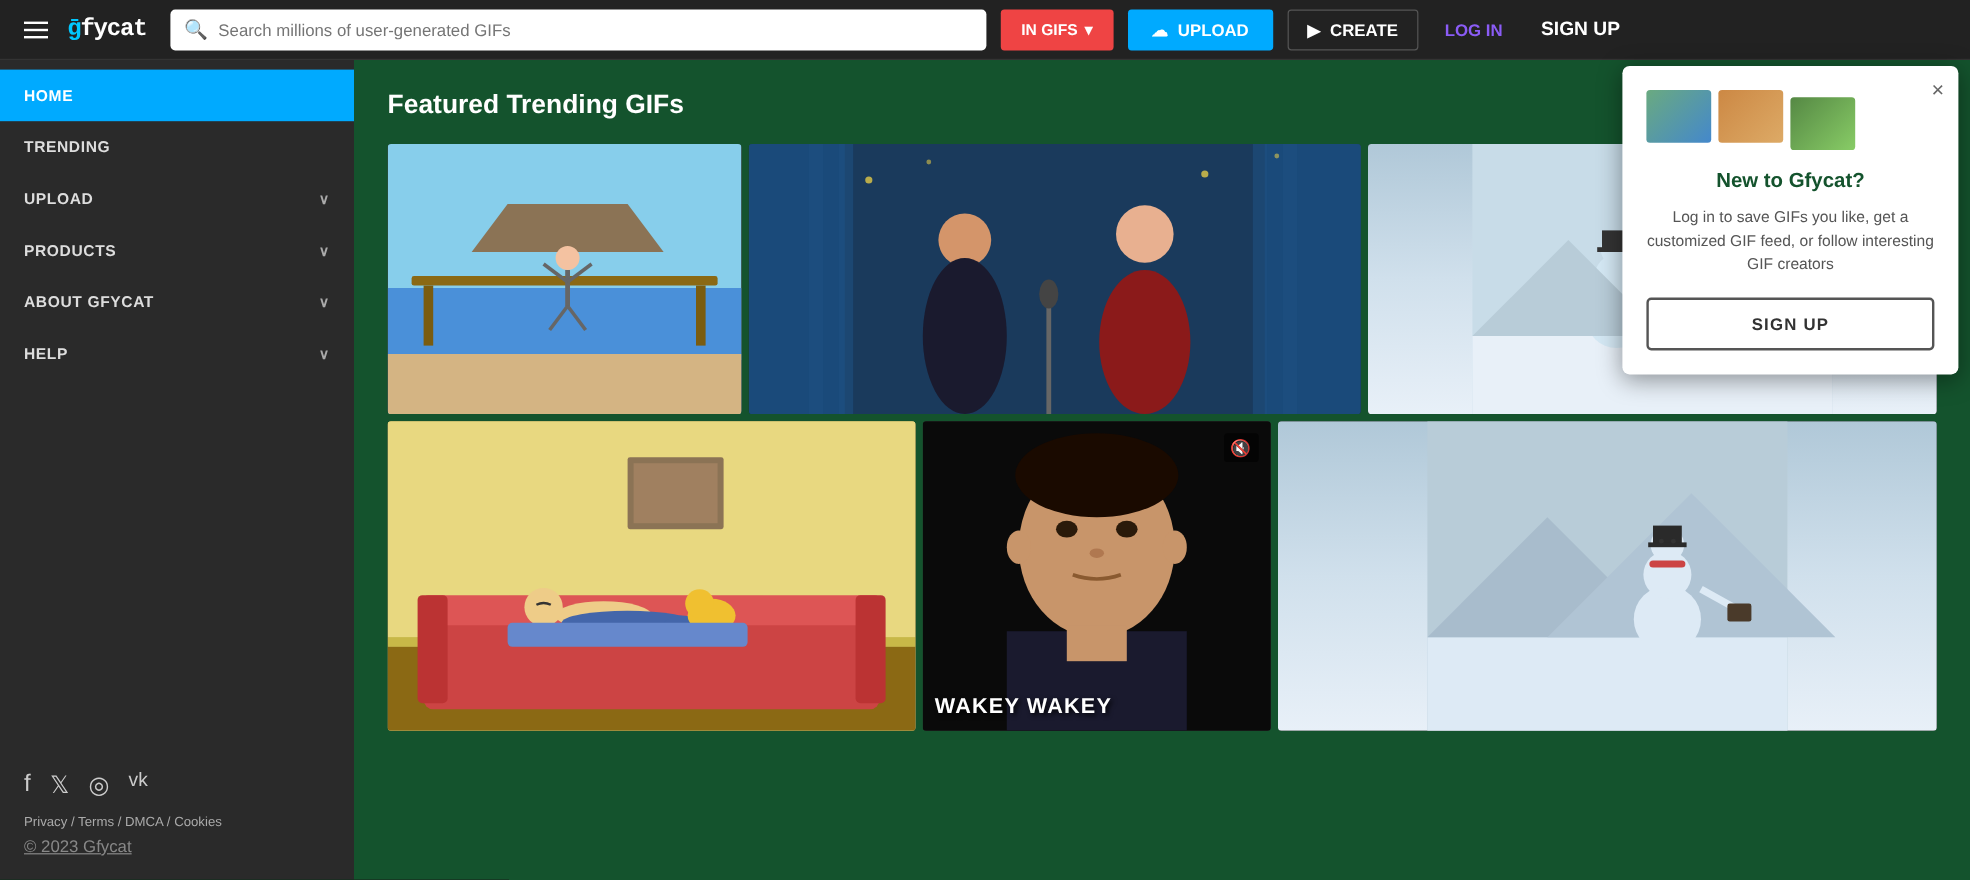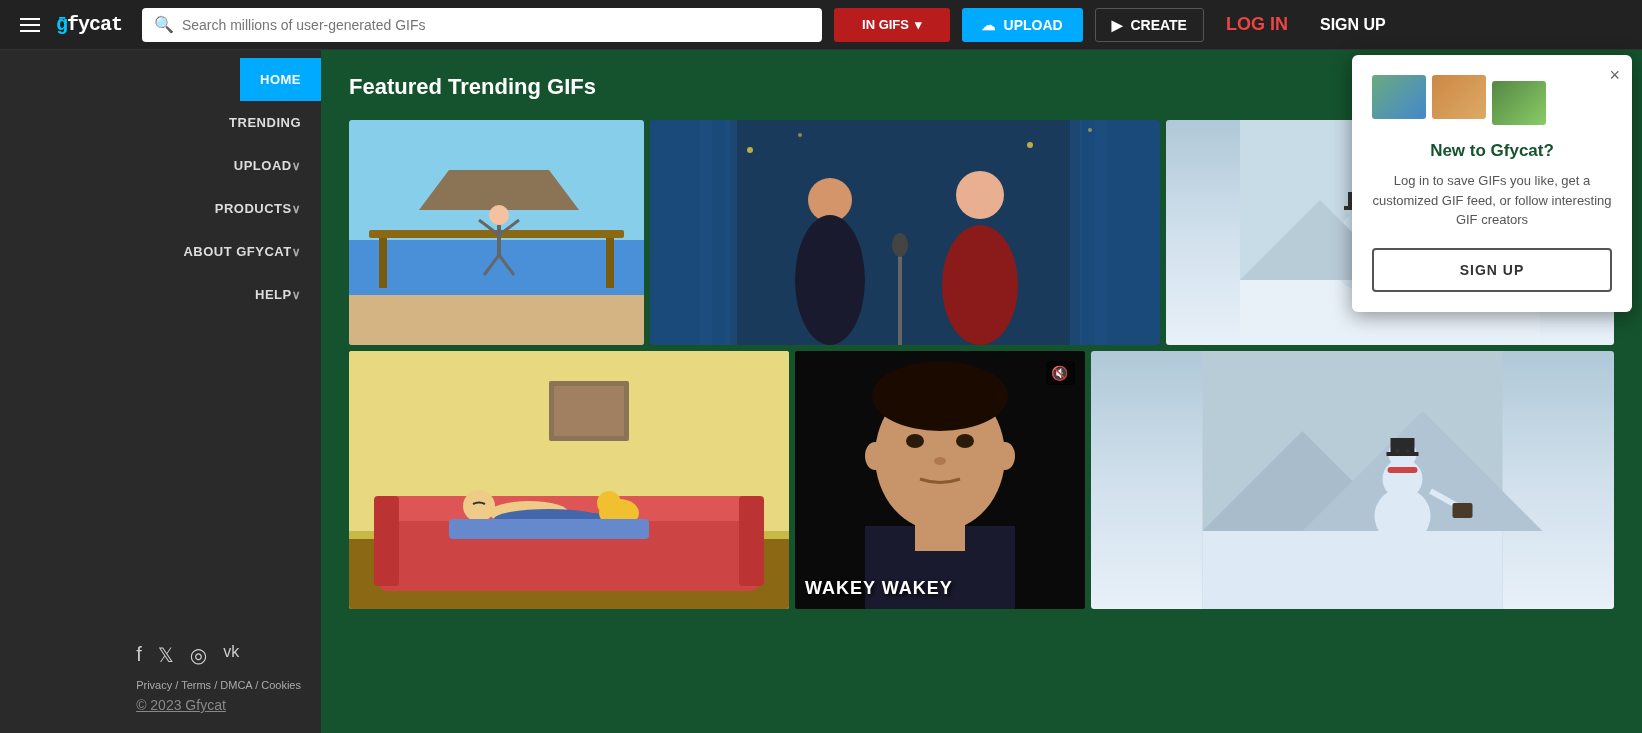--- a/index.html
+++ b/index.html
@@ -47,26 +47,26 @@
       font-size: 14px;
       color: #333;
       width: 100%;
       background: transparent;
     }
     .search-icon-svg { color: #aaa; font-size: 16px; }
     .in-gifs-btn {
       display: flex;
       align-items: center;
       gap: 6px;
-      background: #b91c1c;
+      background: #ef4444;
       border: none;
       color: #fff;
       font-size: 13px;
       font-weight: bold;
-      padding: 0 28px;
+      padding: 0 17px;
       height: 34px;
       cursor: pointer;
       border-radius: 3px;
       white-space: nowrap;
     }
     .upload-btn {
       display: flex;
       align-items: center;
       gap: 8px;
       background: #00aaff;
@@ -91,22 +91,22 @@
       font-weight: bold;
       padding: 0 16px;
       height: 34px;
       cursor: pointer;
       border-radius: 3px;
       white-space: nowrap;
     }
     .login-btn {
       background: none;
       border: none;
-      color: #ef4444;
-      font-size: 18px;
+      color: #8b5cf6;
+      font-size: 14px;
       font-weight: bold;
       cursor: pointer;
       padding: 0 10px;
       white-space: nowrap;
     }
     .signup-btn {
       background: none;
       border: none;
       color: #fff;
       font-size: 16px;
@@ -118,27 +118,26 @@
 
     
     .main-layout {
       display: flex;
       flex: 1;
       overflow: hidden;
     }
 
     
     .sidebar {
-      width: 321px;
+      width: 295px;
       background: #2a2a2a;
       display: flex;
       flex-direction: column;
       flex-shrink: 0;
       padding-top: 8px;
-      align-items: flex-end;
     }
     .sidebar-item {
       display: flex;
       align-items: center;
       justify-content: space-between;
       padding: 14px 20px;
       font-size: 13px;
       font-weight: 700;
       letter-spacing: 0.5px;
       cursor: pointer;

